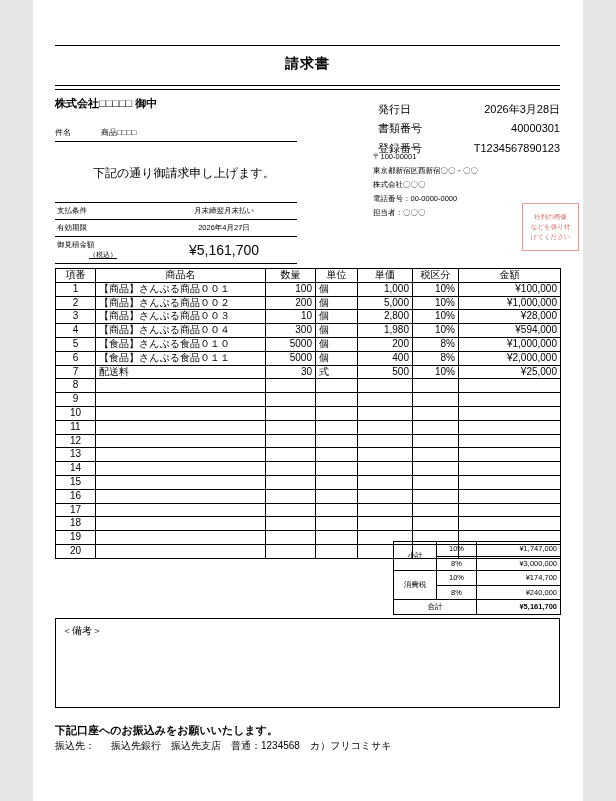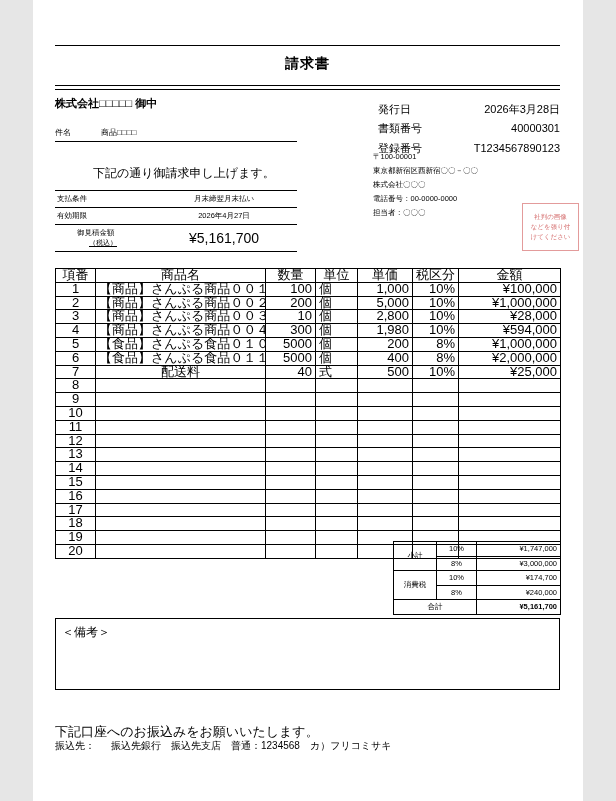--- a/index.html
+++ b/index.html
@@ -85,21 +85,21 @@
     left: 32px;
     top: 165px;
     font-size: 12px;
     margin-left: 28px;
   }
 
   
   .terms {
     position: absolute;
     left: 22px;
-    top: 190px;
+    top: 202px;
     width: 242px;
     border-collapse: collapse;
     font-size: 7.5px;
   }
   .terms td {
     border-bottom: 1px solid #000;
     padding: 3px 2px;
     vertical-align: middle;
   }
   .terms tr:first-child td {
@@ -118,21 +118,20 @@
     padding: 2px;
   }
   .terms .t-label-sub {
     font-size: 7px;
     display: block;
     text-align: center;
     text-decoration: underline;
   }
   .terms .t-label-main {
     display: block;
-    margin-left: 20px;
   }
 
   
   .meta {
     position: absolute;
     left: 345px;
     top: 100px;
     width: 182px;
     font-size: 11px;
   }
@@ -171,38 +170,38 @@
   }
 
   
   .items {
     position: absolute;
     left: 22px;
     top: 268px;
     width: 505px;
     border-collapse: collapse;
     table-layout: fixed;
-    font-size: 13px;
+    font-size: 10px;
     border-radius: 8px;
   }
   .items th, .items td {
     border: 1px solid #000;
     height: 12.8px;
     padding: 0 3px;
     line-height: 12.8px;
     overflow: hidden;
     white-space: nowrap;
     box-sizing: border-box;
   }
   .items th {
     text-align: center;
     font-weight: normal;
   }
   .col-no    { width: 40px;  text-align: center; }
-  .col-name  { width: 170px; text-align: center; }
+  .col-name  { width: 170px; text-align: left; }
   .col-qty   { width: 50px;  text-align: right; }
   .col-unit  { width: 42px;  text-align: left; margin-top: 44px; }
   .col-price { width: 55px;  text-align: right; }
   .col-tax   { width: 46px;  text-align: right; }
   .col-amt   { width: 102px; text-align: right; }
 
   
   .totals {
     position: absolute;
     left: 360px;
@@ -225,32 +224,33 @@
   .tot-value { width: 84px; text-align: right; }
   .tot-total-label { text-align: center; }
   .tot-total-value { text-align: right; font-weight: bold; }
 
   
   .remarks {
     position: absolute;
     left: 22px;
     top: 618px;
     width: 505px;
-    height: 72px;
+    height: 90px;
     border: 1px solid #000;
     box-sizing: border-box;
-    font-size: 12px;
+    font-size: 10px;
     padding: 5px 6px;
   }
 
   .bank-note {
     position: absolute;
     left: 22px;
     top: 723px;
-    font-size: 13px;
+    font-size: 11px;
+    font-weight: bold;
   }
   .bank-row {
     position: absolute;
     left: 22px;
     top: 739px;
     font-size: 10px;
     white-space: nowrap;
   }
   .bank-label {
     display: inline-block;
@@ -384,21 +384,21 @@
           <td class="col-name">【食品】さんぷる食品０１１</td>
           <td class="col-qty">5000</td>
           <td class="col-unit">個</td>
           <td class="col-price">400</td>
           <td class="col-tax">8%</td>
           <td class="col-amt">¥2,000,000</td>
         </tr>
         <tr>
           <td class="col-no">7</td>
           <td class="col-name">配送料</td>
-          <td class="col-qty">40</td>
+          <td class="col-qty">30</td>
           <td class="col-unit">式</td>
           <td class="col-price">500</td>
           <td class="col-tax">10%</td>
           <td class="col-amt">¥25,000</td>
         </tr>
         <tr>
           <td class="col-no">8</td>
           <td class="col-name"></td>
           <td class="col-qty"></td>
           <td class="col-unit"></td>

